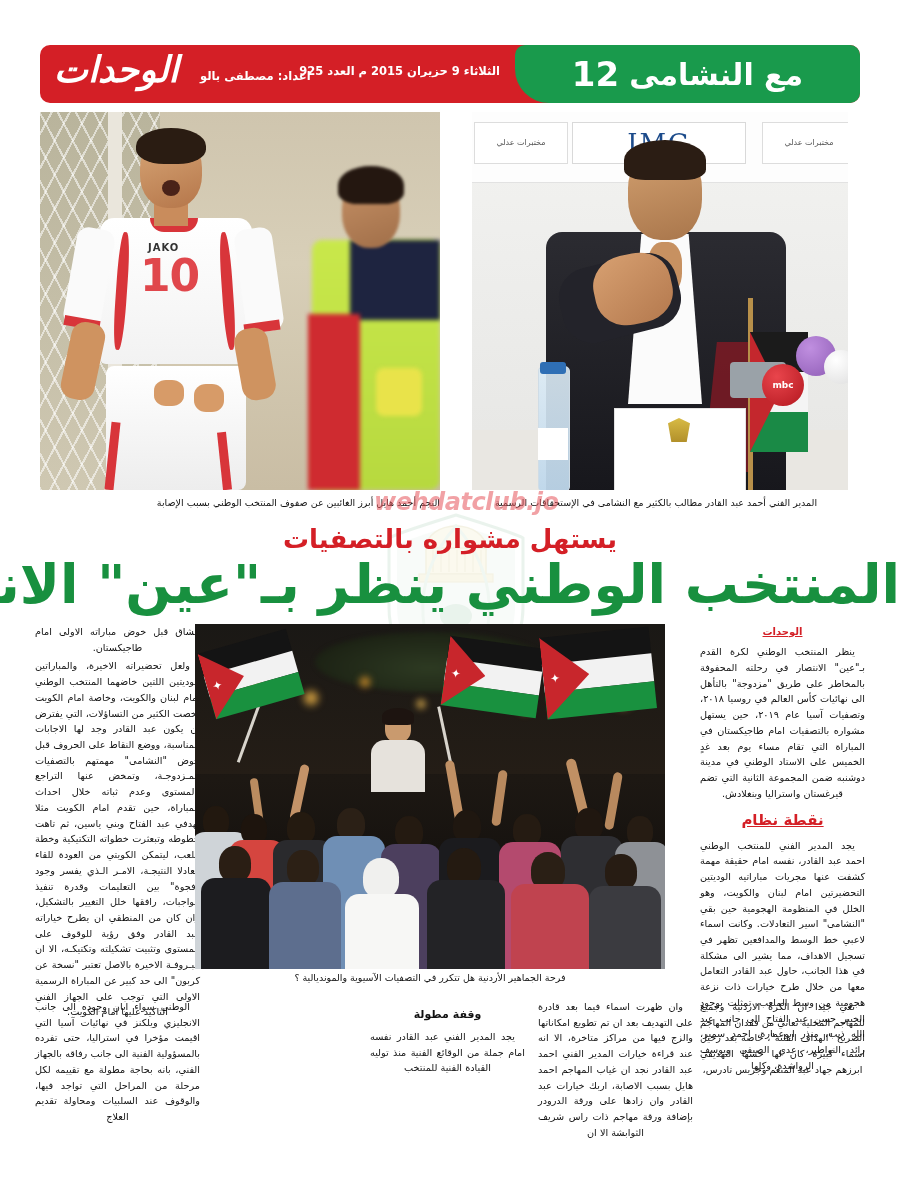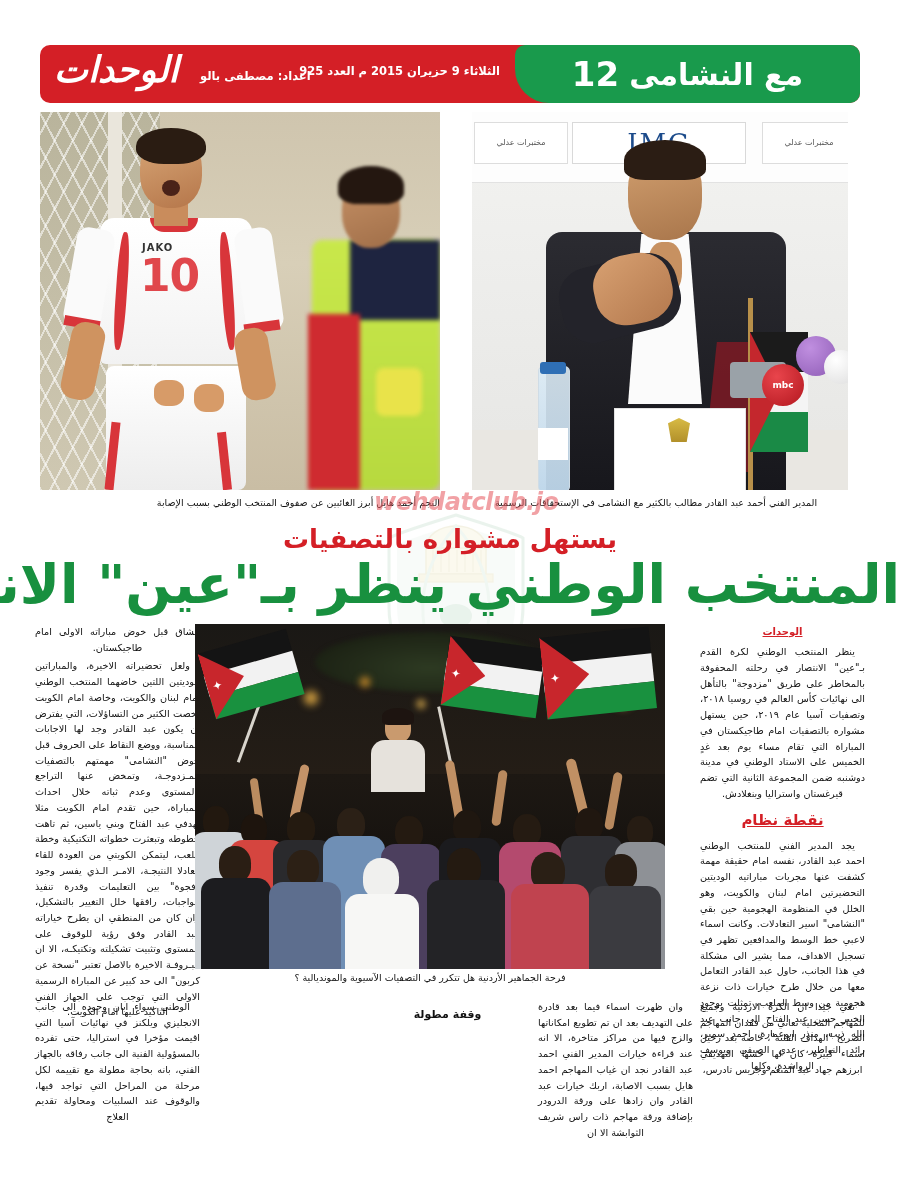--- a/index.html
+++ b/index.html
@@ -72,21 +72,21 @@
   .pl-str1{position:absolute;left:54px;top:100px;width:11px;height:118px;background:#d8353a;
     border-radius:40%;transform:rotate(4deg);}
   .pl-str2{position:absolute;left:160px;top:100px;width:11px;height:118px;background:#d8353a;
     border-radius:40%;transform:rotate(-4deg);}
   .pl-sleeve-l{position:absolute;left:8px;top:96px;width:38px;height:100px;background:#fafafa;
     border-radius:12px;transform:rotate(10deg);}
   .pl-sleeve-r{position:absolute;left:178px;top:96px;width:38px;height:104px;background:#fafafa;
     border-radius:12px;transform:rotate(-8deg);}
   .pl-cuff-l{position:absolute;left:2px;top:186px;width:36px;height:10px;background:#d8353a;transform:rotate(10deg);}
   .pl-cuff-r{position:absolute;left:182px;top:190px;width:36px;height:10px;background:#d8353a;transform:rotate(-8deg);}
-  .pl-brand{position:absolute;left:80px;top:110px;color:#333;font-size:10px;font-weight:bold;letter-spacing:1px;}
+  .pl-brand{position:absolute;left:86px;top:110px;color:#333;font-size:10px;font-weight:bold;letter-spacing:1px;}
   .pl-num{position:absolute;left:78px;top:118px;color:#e0474c;font-size:44px;font-weight:bold;
     font-family:"DejaVu Sans",sans-serif;letter-spacing:-1px;}
   .pl-arm-l{position:absolute;left:4px;top:190px;width:34px;height:78px;background:#cf9360;
     border-radius:14px;transform:rotate(12deg);}
   .pl-arm-r{position:absolute;left:176px;top:196px;width:34px;height:72px;background:#cf9360;
     border-radius:14px;transform:rotate(-10deg);}
   .pl-hand1{position:absolute;left:92px;top:248px;width:30px;height:26px;border-radius:40%;background:#d79b68;}
   .pl-hand2{position:absolute;left:132px;top:252px;width:30px;height:28px;border-radius:40%;background:#d79b68;}
   .pl-shorts{position:absolute;left:44px;top:234px;width:140px;height:124px;border-radius:8px;
     background:linear-gradient(180deg,#ffffff,#ededed);}
@@ -467,20 +467,21 @@
     </div>
 
     <div class="cap-crowd" style="left:160px;">فرحة الجماهير الأردنية هل تتكرر في التصفيات الآسيوية والمونديالية ؟</div>
 
     <div class="bcol" style="left:0;top:375px;width:165px;">
       <p class="noind">الوطني سواء ابان وجوده الى جانب الانجليزي ويلكنز في نهائيات آسيا التي اقيمت مؤخرا في استراليا، حتى تفرده بالمسؤولية الفنية الى جانب رفاقه بالجهاز الفني، بانه بحاجة مطولة مع تقييمه لكل مرحلة من المراحل التي تواجد فيها، والوقوف عند السلبيات ومحاولة تقديم العلاج</p>
     </div>
 
     <div class="bcol" style="right:340px;top:375px;width:155px;">
       <div class="sub-head-bk">وقفة مطولة</div>
+      <p>يجد المدير الفني عبد القادر نفسه امام جملة من الوقائع الفنية منذ توليه القيادة الفنية للمنتخب</p>
     </div>
 
     <div class="bcol" style="right:172px;top:375px;width:155px;">
       <p class="noind">وان ظهرت اسماء فيما بعد قادرة على التهديف بعد ان تم تطويع امكاناتها والزج فيها من مراكز متاخرة، الا انه عند قراءة خيارات المدير الفني احمد عبد القادر نجد ان غياب المهاجم احمد هايل بسبب الاصابة، اربك خيارات عبد القادر وان زادها على ورقة الدرودر بإضافة ورقة مهاجم ذات راس شريف الثوابشة الا ان</p>
     </div>
 
     <div class="bcol" style="right:0;top:375px;width:165px;">
       <p>نعي جيدا ان الكرة الاردنية وجميع للمهاجم المحلية تعاني من فقدان المهاجم الصريح "الهداف الفلتة"، خاصة بعد رحيل اسماء كبيرة كان لها حسها التهديفي ابرزهم جهاد عبد المنعم وجريس تادرس،</p>
     </div>
 

